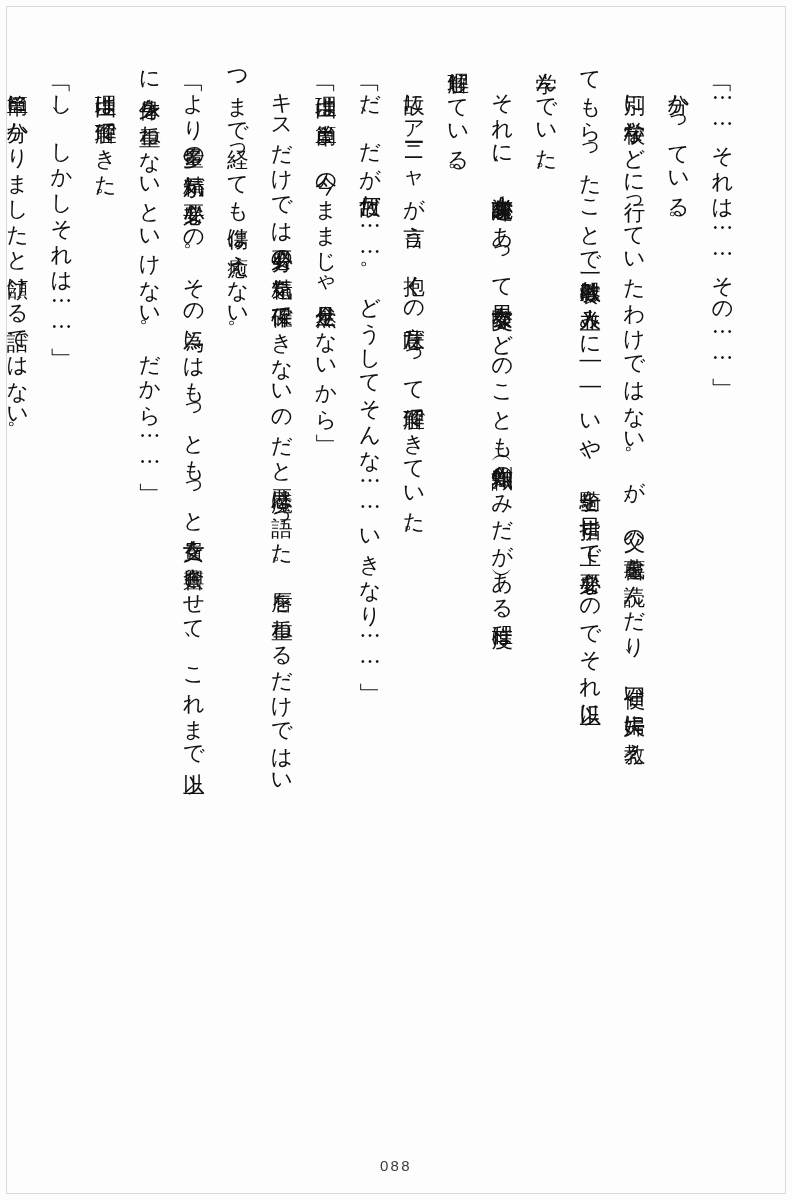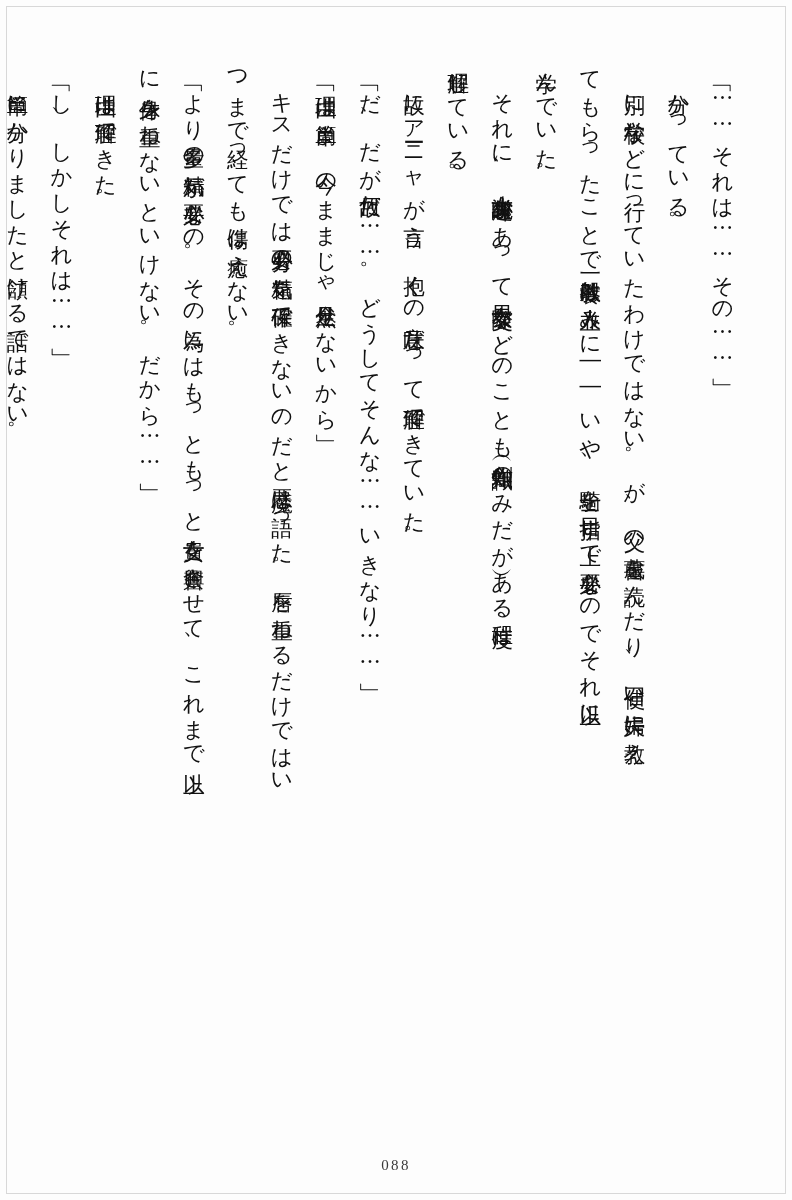--- a/index.html
+++ b/index.html
@@ -66,21 +66,21 @@
     text-indent: 0;
   }
 
   
   #page-number {
     position: absolute;
     bottom: 26px;
     left: 0;
     width: 792px;
     text-align: center;
-    font-family: Liberation Serif, serif;
+    font-family: Liberation Sans, sans-serif;
     font-size: 15px;
     letter-spacing: 0.16em;
     color: #3a3a3a;
   }
 </style>
 </head>
 <body>
 
 <div id="page">
   <div id="page-inner-border"></div>

